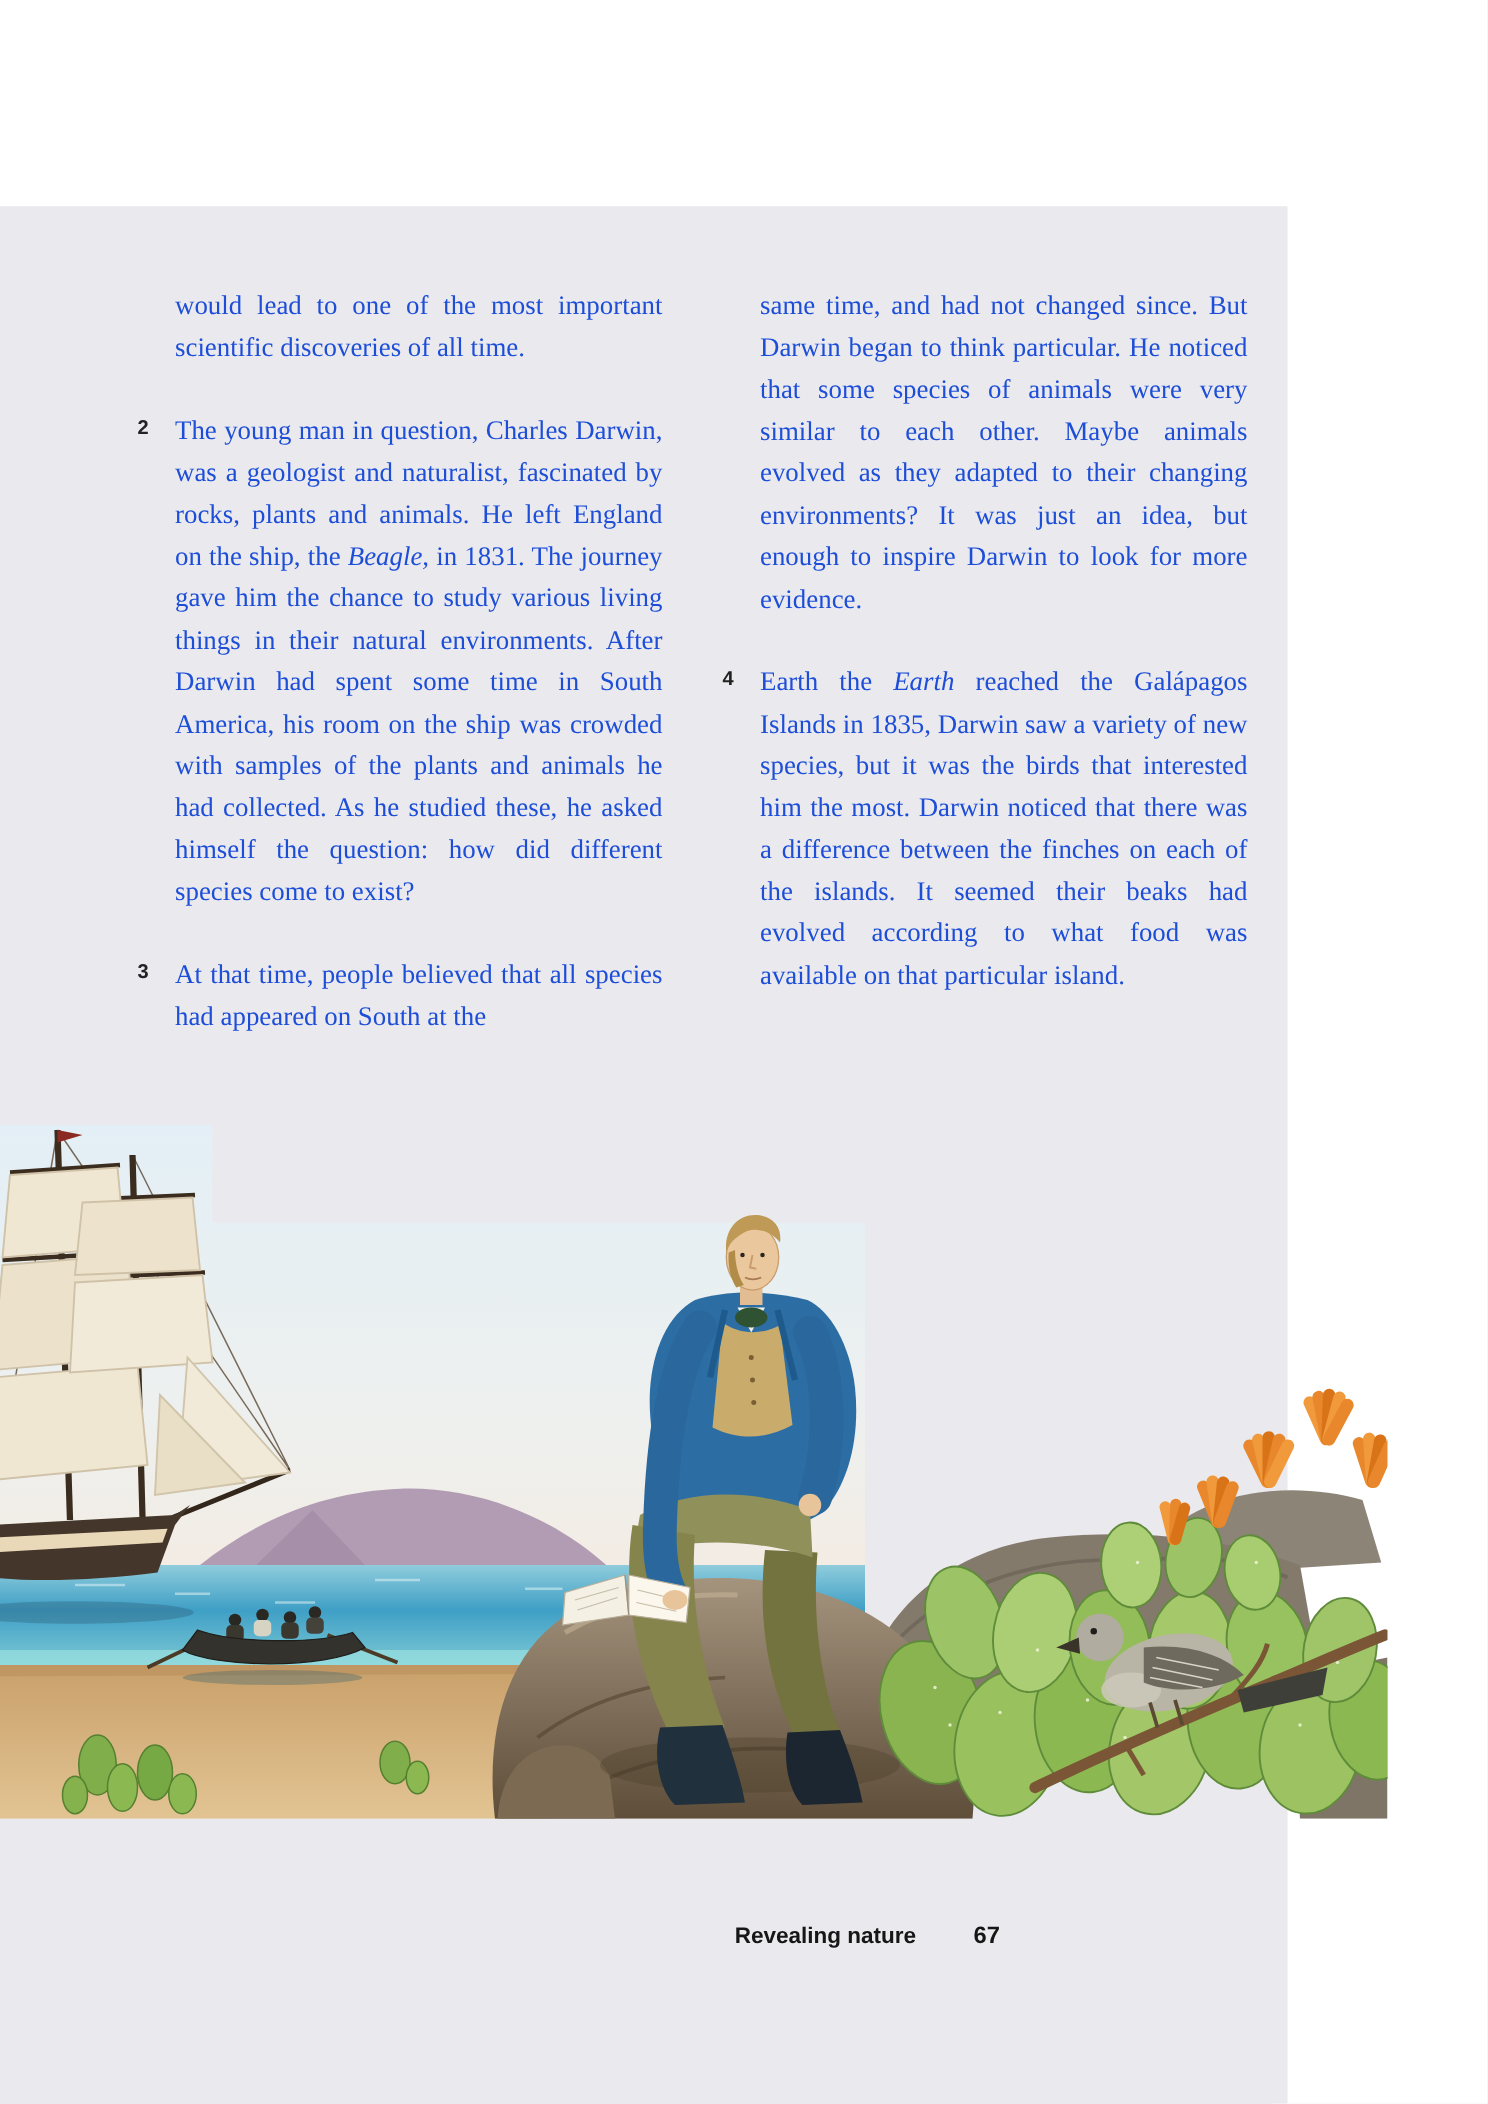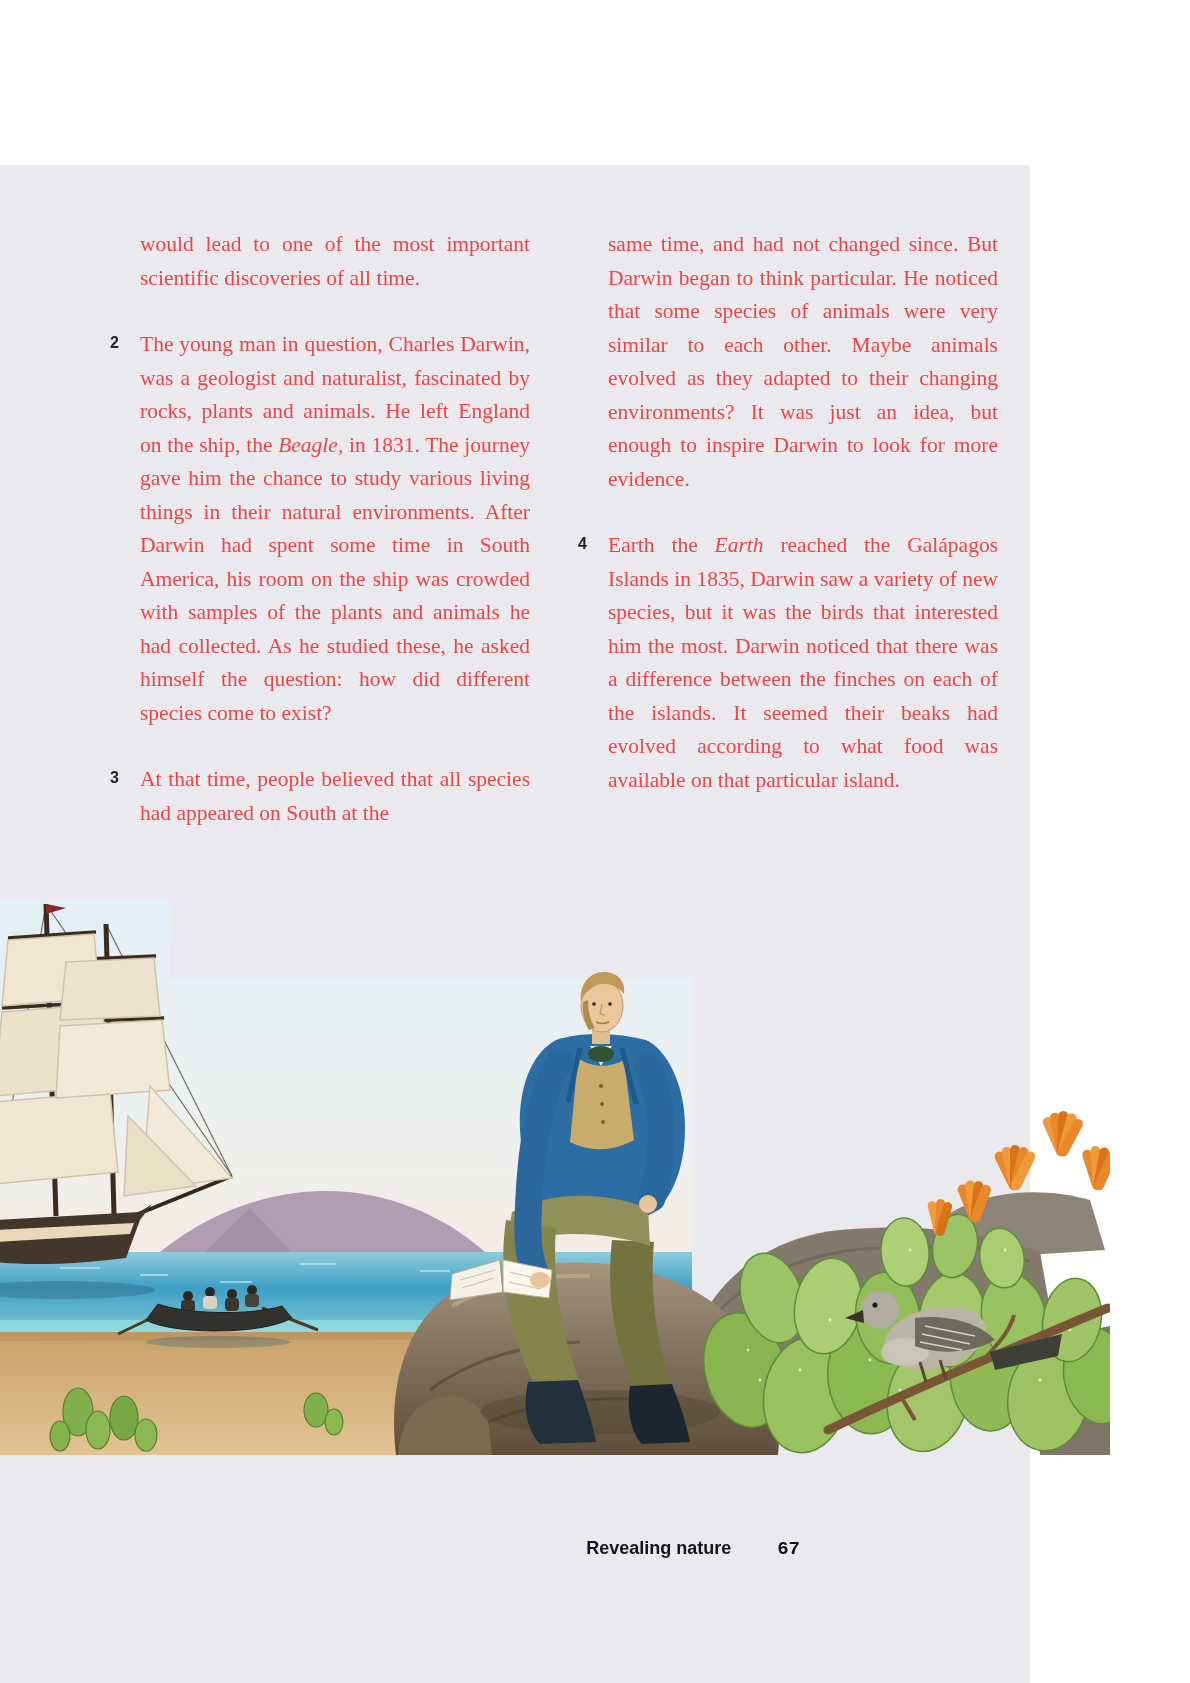--- a/index.html
+++ b/index.html
@@ -17,35 +17,35 @@
   }
   .column{width:420px;}
   .para{display:flex;margin-bottom:33px;}
   .para-num{
     width:30px;flex:none;
     font-family:"Liberation Sans", sans-serif;
     font-weight:bold;font-size:16px;color:#232222;padding-top:6px;
   }
   .para-text{
     margin:0;flex:1;
-    font-size:21.5px;line-height:33.5px;color:#ef4444;
+    font-size:21.5px;line-height:33.5px;color:#1d4ed8;
     text-align:justify;
   }
   .para-text i{}
   .illustration{
     position:absolute;top:890px;left:0;width:1110px;height:565px;
   }
   .footer{
     position:absolute;top:1538px;left:0;width:822px;
     display:flex;justify-content:flex-end;align-items:baseline;
     gap:46px;padding-right:22px;box-sizing:border-box;
     font-family:"Liberation Sans", sans-serif;color:#161616;
   }
   .footer .section{font-weight:bold;font-size:18px;}
-  .footer .pagenum{font-weight:bold;font-size:19px;font-family:Liberation Mono, monospace;}
+  .footer .pagenum{font-weight:bold;font-size:19px;}
 </style>
 </head>
 <body>
 
 <div class="page">
   <div class="panel"></div>
 
   <div class="columns">
     <div class="column">
         <div class="para">

